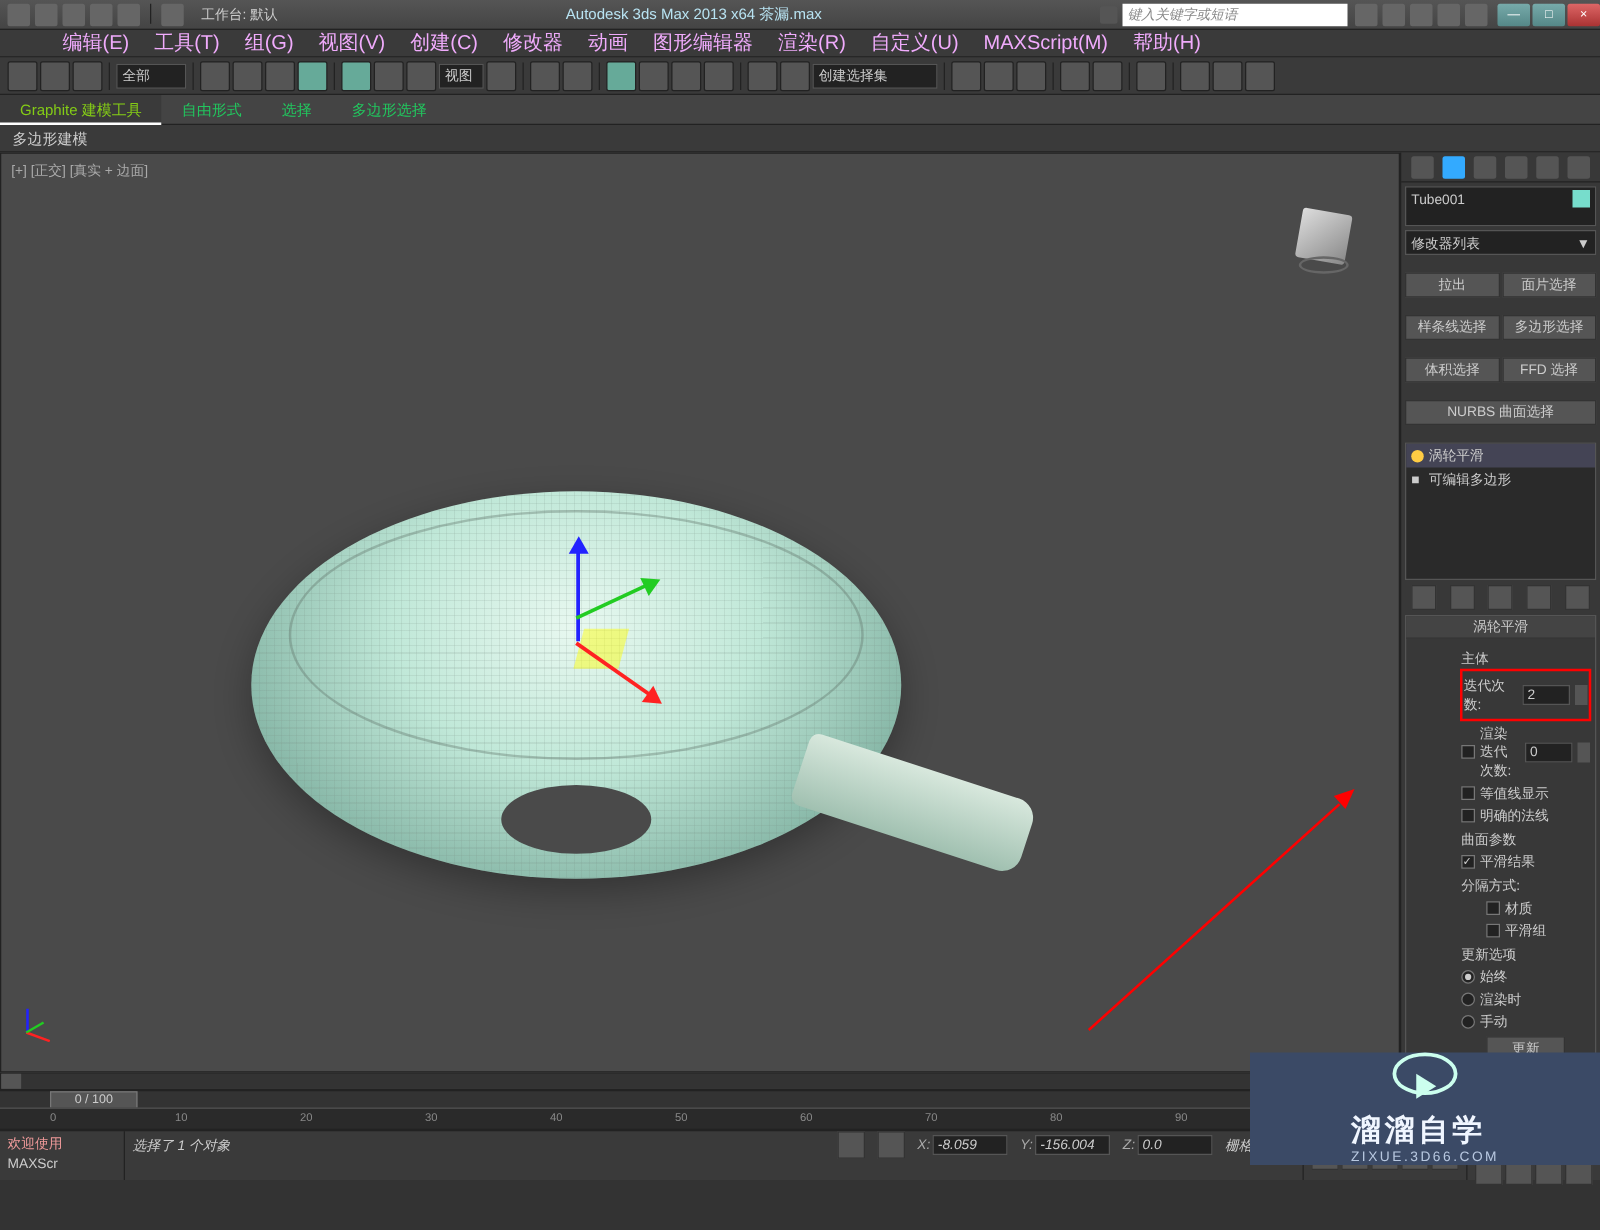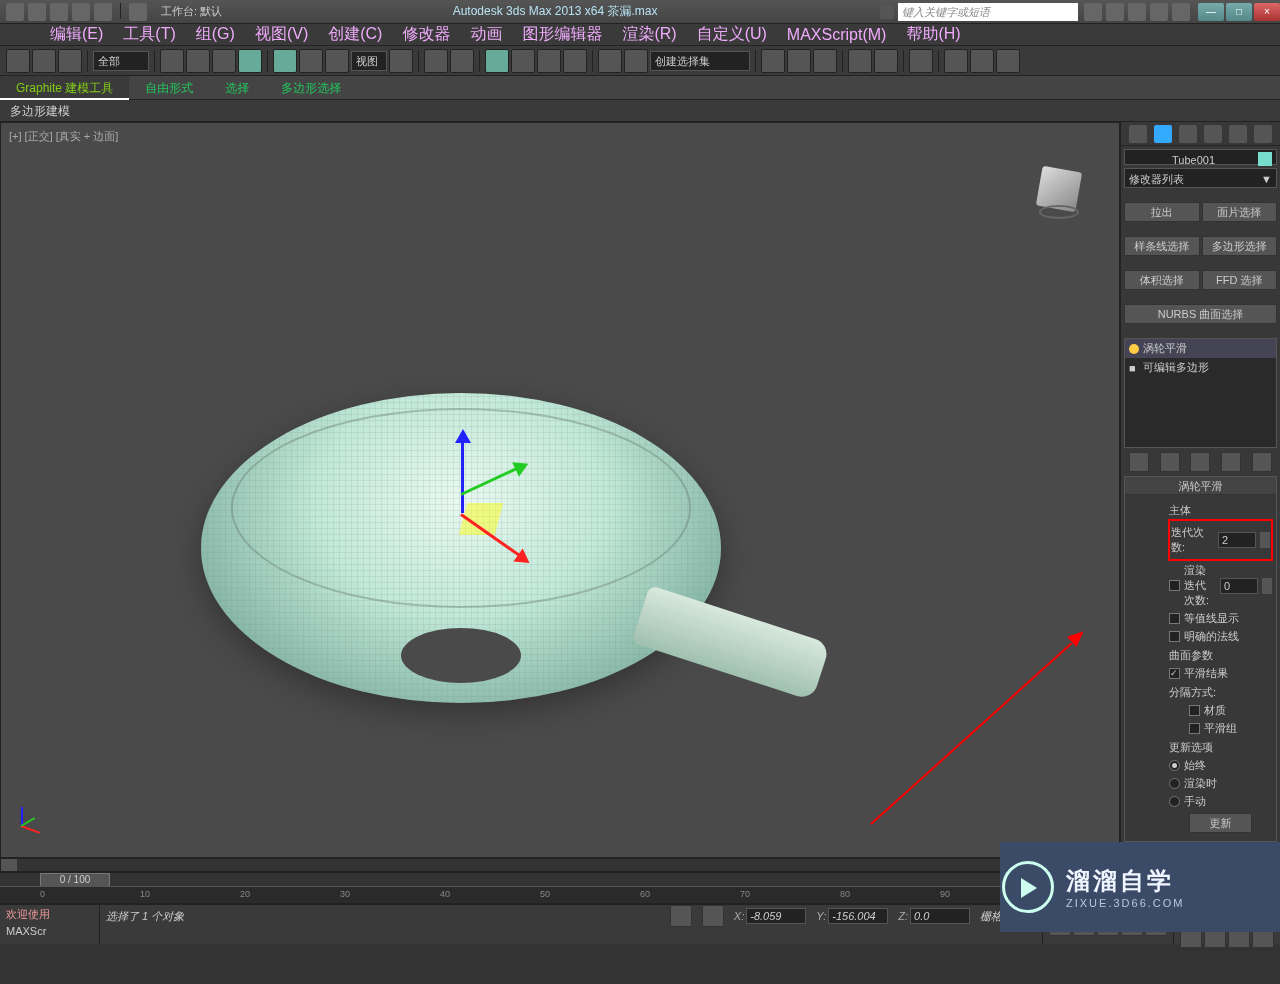--- a/index.html
+++ b/index.html
@@ -64,21 +64,21 @@
 
 
 .anno-arrow { position: absolute; top: 505px; left: 870px; width: 230px; height: 200px; pointer-events: none; }
 .anno-line { position: absolute; width: 270px; height: 2px; background: #f00; transform: rotate(-42deg); transform-origin: left; left: 0; top: 195px; }
 .anno-head { position: absolute; right: -24px; top: -7px; border: 7px solid transparent; border-left: 16px solid #f00; }
 
 
 .right-panel { width: 160px; background: #383838; border-left: 1px solid #222; font-size: 11px; color: #ccc; }
 .rp-icons { height: 24px; display: flex; justify-content: space-around; align-items: center; border-bottom: 1px solid #222; padding: 0 4px; }
 .rp-icon { width: 18px; height: 18px; background: #555; border-radius: 2px; }
-.rp-name { height: 16px; background: #222; margin: 3px; padding: 0 4px; line-height: 20px; border: 1px solid #555; display: flex; text-align: center; }
+.rp-name { height: 32px; background: #222; margin: 3px; padding: 0 4px; line-height: 20px; border: 1px solid #555; display: flex; }
 .rp-name span { flex: 1; }
 .rp-color { width: 14px; height: 14px; background: #7dc; margin: 2px 0; }
 .rp-dropdown { height: 20px; background: #222; margin: 2px 3px; padding: 0 4px; line-height: 20px; border: 1px solid #555; display: flex; justify-content: space-between; }
 .rp-btn-row { display: flex; gap: 2px; margin: 14px 3px; }
 .rp-btn { flex: 1; height: 20px; background: #555; border: 1px solid #333; text-align: center; line-height: 18px; font-size: 11px; }
 .rp-list { height: 110px; background: #2a2a2a; margin: 3px; border: 1px solid #555; }
 .rp-list-item { padding: 2px 4px; display: flex; align-items: center; gap: 4px; }
 .rp-list-item.sel { background: #445; }
 .rp-bulb { width: 10px; height: 10px; background: #fc4; border-radius: 50%; }
 .rp-toolbar2 { height: 22px; display: flex; justify-content: space-around; align-items: center; margin: 3px; }
@@ -115,21 +115,21 @@
 .sb-mid { flex: 1; padding: 2px 6px; }
 .sb-mid .row { height: 18px; display: flex; align-items: center; gap: 10px; font-style: italic; }
 .sb-coord { display: flex; align-items: center; gap: 2px; }
 .sb-coord .lbl { color: #aaa; }
 .sb-coord .val { width: 60px; height: 16px; background: #222; border: 1px solid #555; padding: 0 3px; line-height: 14px; }
 .sb-controls { display: flex; align-items: center; padding: 0 6px; gap: 2px; border-left: 1px solid #222; }
 .sb-btn { width: 22px; height: 22px; background: #555; border: 1px solid #333; }
 .sb-input { width: 50px; height: 18px; background: #222; border: 1px solid #555; color: #ccc; padding: 0 3px; font-size: 11px; }
 
 
-.watermark { position: absolute; right: 0; bottom: 52px; width: 280px; height: 90px; background: #3b4a66; display: flex; align-items: center; padding: 0 2px; gap: 12px; }
+.watermark { position: absolute; right: 0; bottom: 52px; width: 280px; height: 90px; background: #3b4a66; display: flex; align-items: center; padding: 0 2px; gap: 12px; flex-direction: column; }
 .wm-icon { width: 52px; height: 52px; border: 3px solid #cfe; border-radius: 50%; position: relative; }
 .wm-icon::after { content: ''; position: absolute; left: 16px; top: 14px; border: 10px solid transparent; border-left: 16px solid #cfe; }
 .wm-text { color: #f0f6ff; }
 .wm-text .l1 { font-size: 24px; font-weight: bold; letter-spacing: 3px; }
 .wm-text .l2 { font-size: 11px; letter-spacing: 2px; color: #b8c8e0; }
 </style>
 </head>
 <body>
 
 <div class="titlebar">

